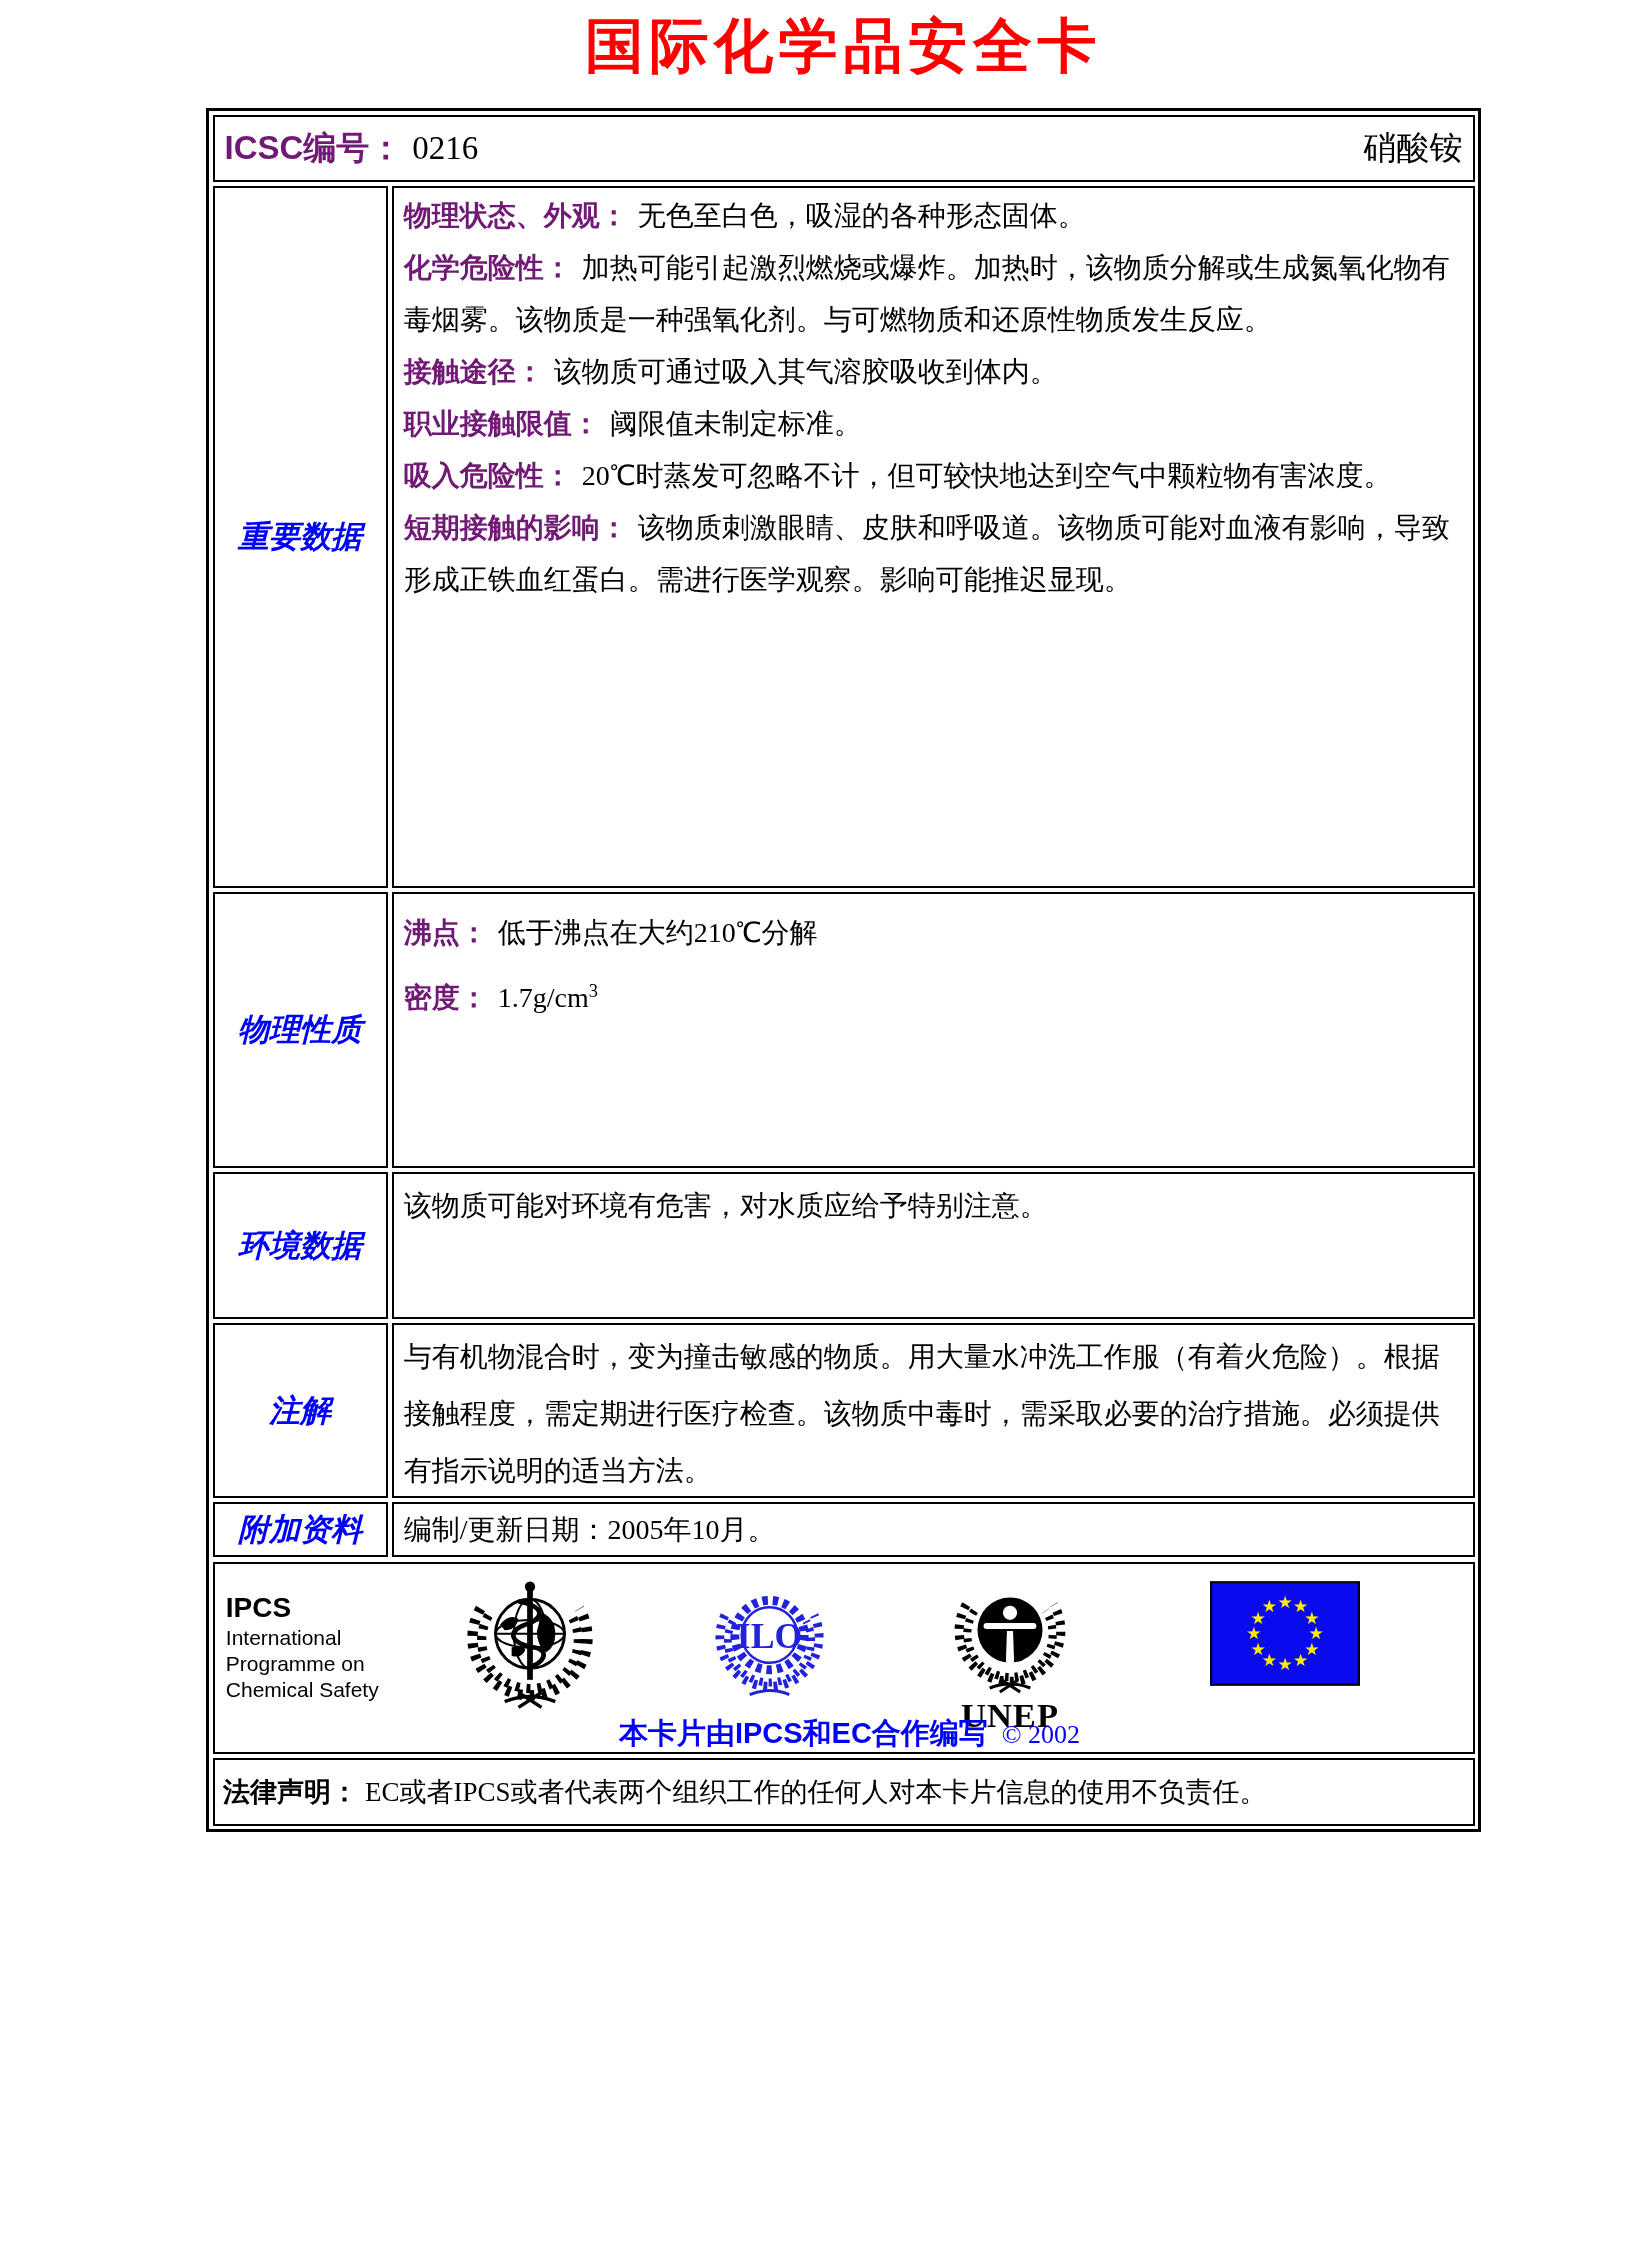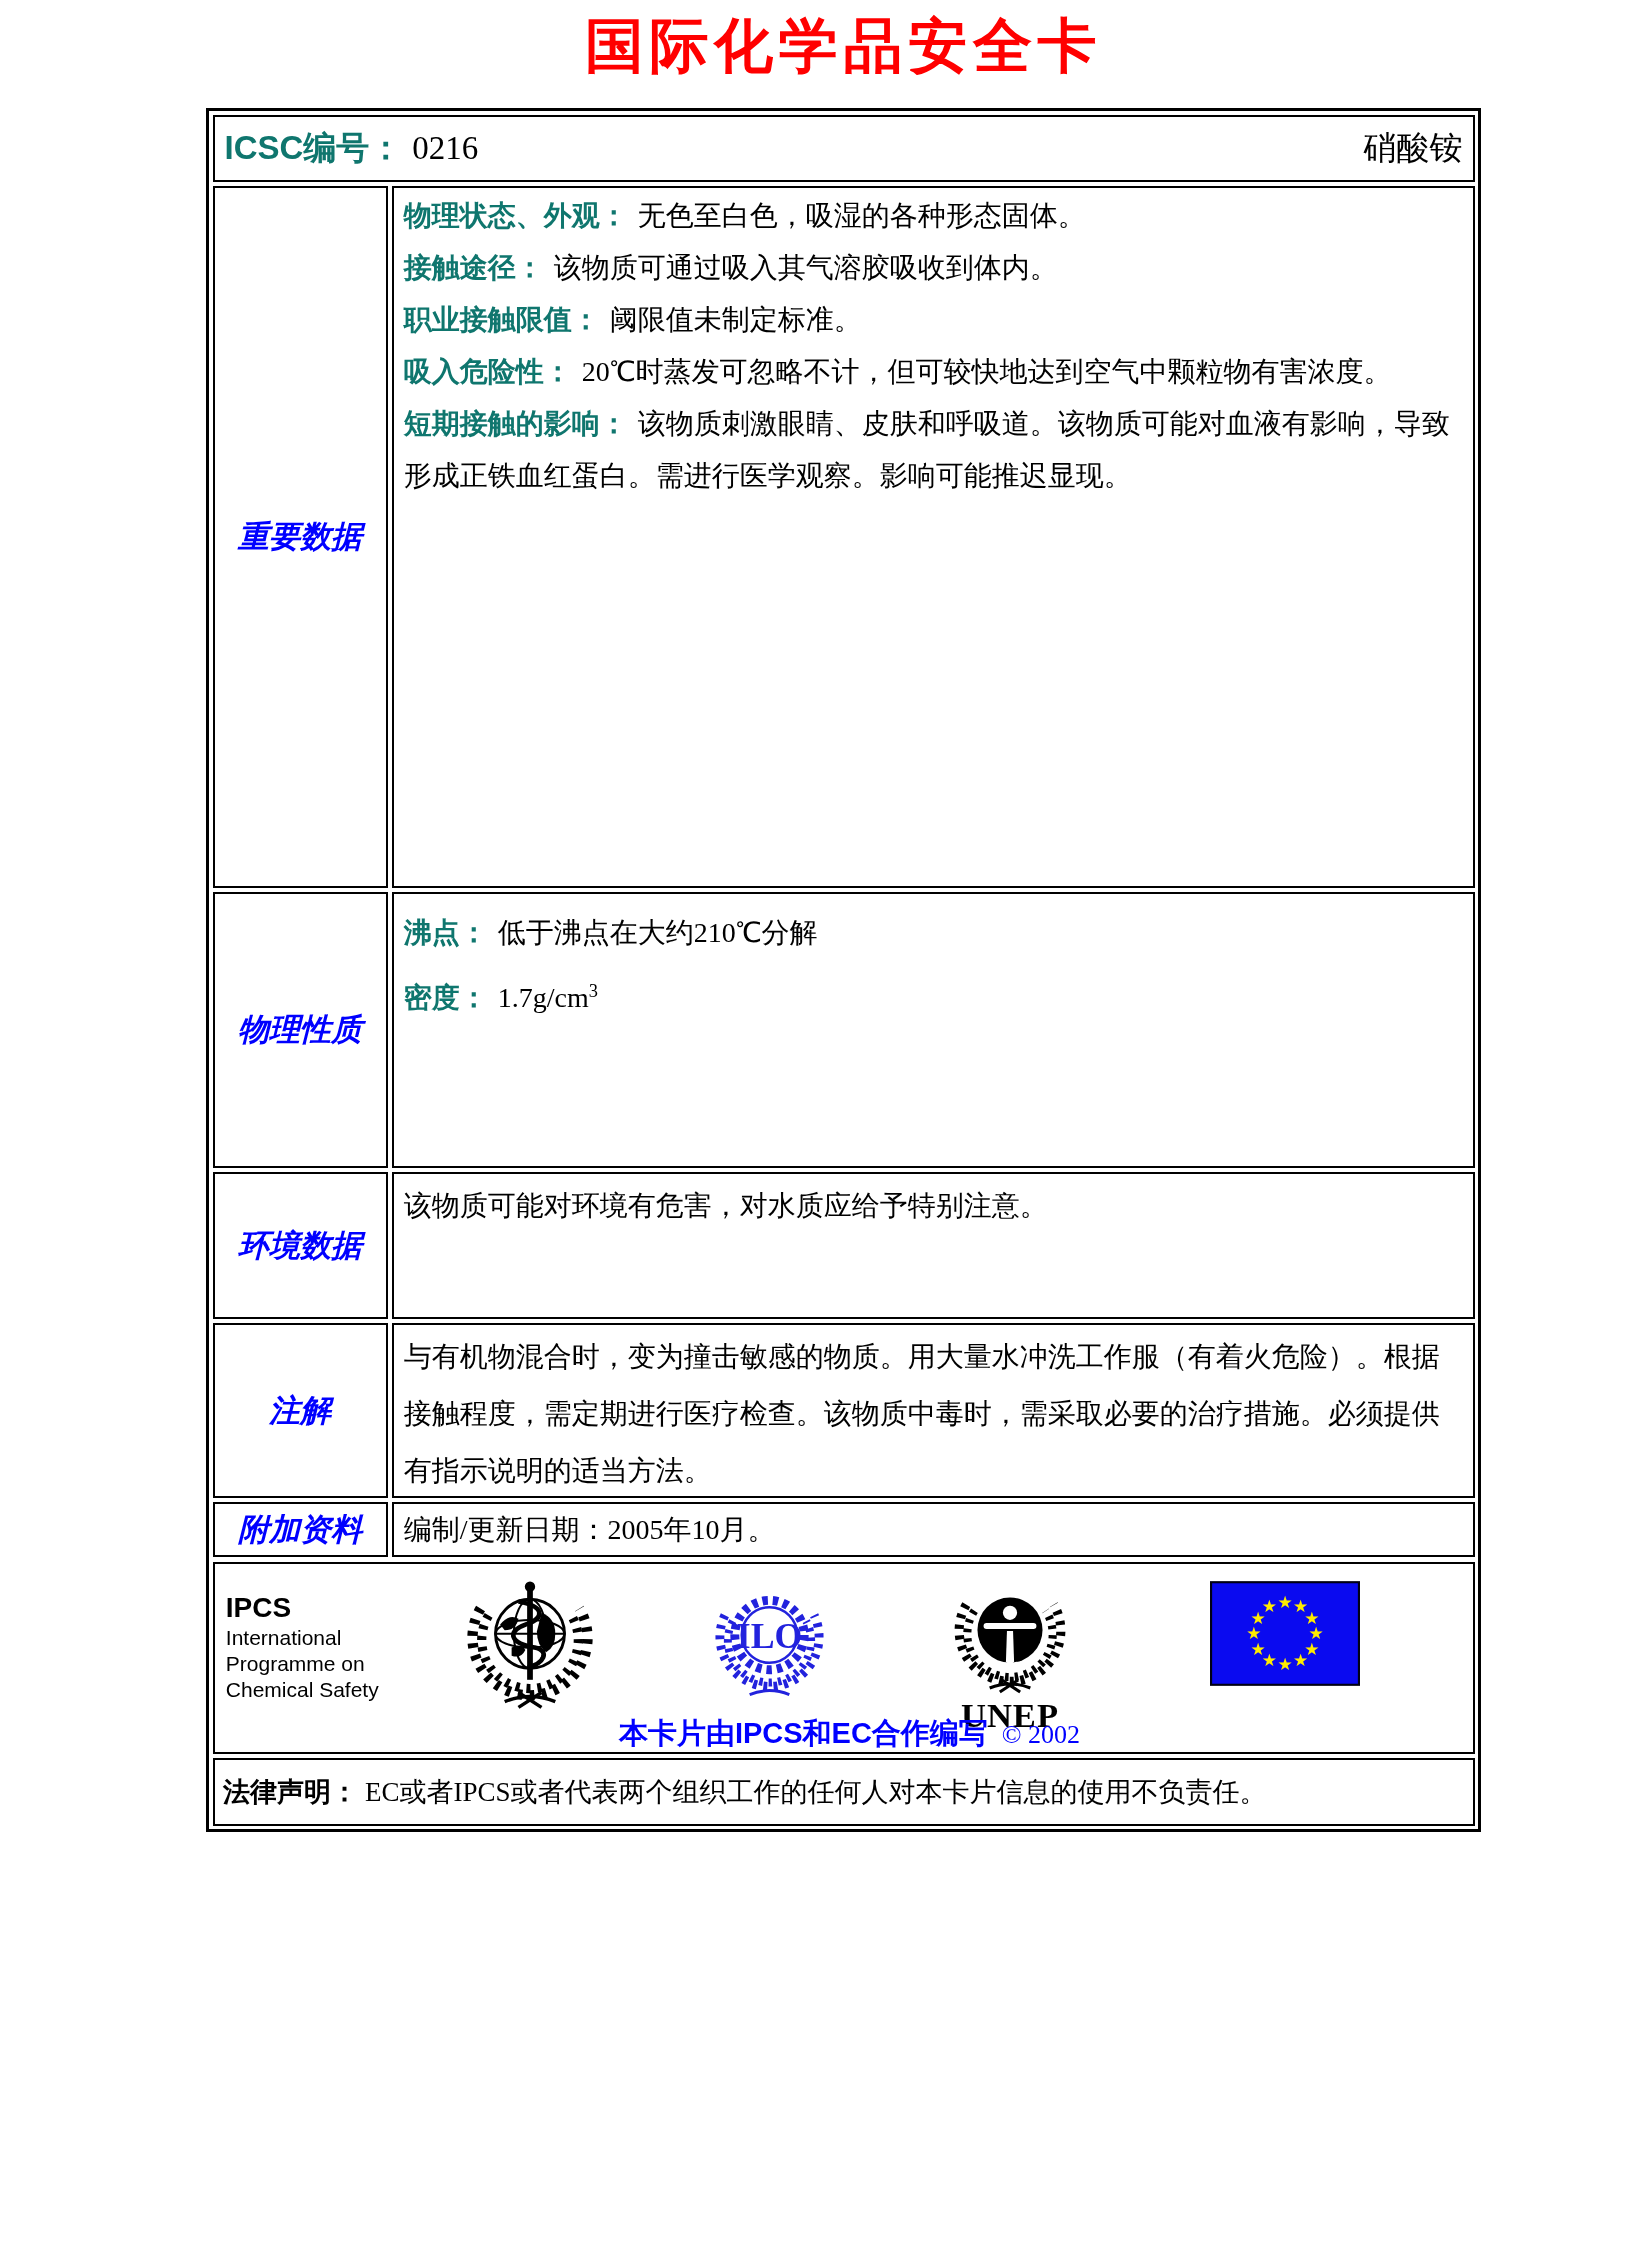--- a/index.html
+++ b/index.html
@@ -34,21 +34,21 @@
   .r-import  { height:702px; }
   .r-phys    { height:276px; }
   .r-env     { height:147px; }
   .r-notes   { height:175px; }
   .r-add     { height:55px; }
   .r-footer  { height:192px; }
   .r-legal   { height:68px; }
 
   .header-cell { display:flex; align-items:center; padding:0 10px; font-size:33px; }
   .blab {
-    color:#0f766e; font-weight:bold;
+    color:#701a75; font-weight:bold;
     font-family:"Liberation Sans", sans-serif;
     margin-right:10px;
   }
   .chem-name { margin-left:auto; font-size:33px; }
 
   .item { margin:0; line-height:52px; }
   .r-phys .item { line-height:58px; }
   .r-env  .content-cell, .r-notes .content-cell { line-height:57px; }
   .sup { font-size:18.4px; vertical-align:super; }
 
@@ -91,20 +91,21 @@
       <span class="chem-name">硝酸铵</span>
     </div>
   </div>
 
   <div class="trow r-import">
     <div class="tcell label-cell">
       <span class="row-label">重要数据</span>
     </div>
     <div class="tcell content-cell">
       <p class="item"><span class="blab">物理状态、外观：</span><span>无色至白色，吸湿的各种形态固体。</span></p>
+      <p class="item"><span class="blab">化学危险性：</span><span>加热可能引起激烈燃烧或爆炸。加热时，该物质分解或生成氮氧化物有毒烟雾。该物质是一种强氧化剂。与可燃物质和还原性物质发生反应。</span></p>
       <p class="item"><span class="blab">接触途径：</span><span>该物质可通过吸入其气溶胶吸收到体内。</span></p>
       <p class="item"><span class="blab">职业接触限值：</span><span>阈限值未制定标准。</span></p>
       <p class="item"><span class="blab">吸入危险性：</span><span>20℃时蒸发可忽略不计，但可较快地达到空气中颗粒物有害浓度。</span></p>
       <p class="item"><span class="blab">短期接触的影响：</span><span>该物质刺激眼睛、皮肤和呼吸道。该物质可能对血液有影响，导致形成正铁血红蛋白。需进行医学观察。影响可能推迟显现。</span></p>
     </div>
   </div>
 
   <div class="trow r-phys">
     <div class="tcell label-cell">
       <span class="row-label">物理性质</span>

